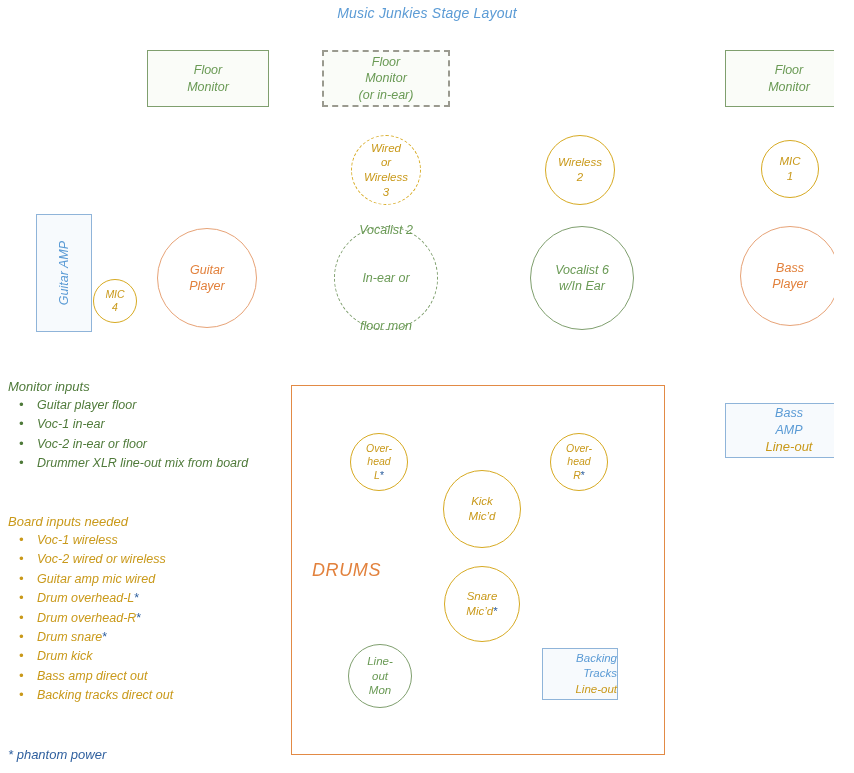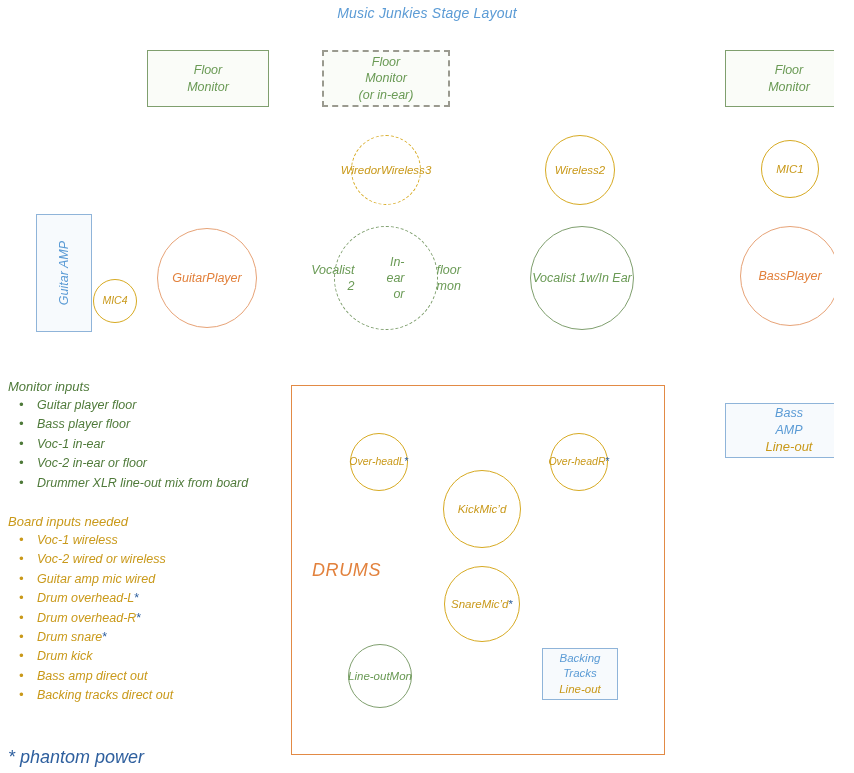--- a/index.html
+++ b/index.html
@@ -41,21 +41,21 @@
     justify-content: center;
     font-style: italic;
     line-height: 1.32;
     text-align: center;
   }
   .circle {
     position: absolute;
     box-sizing: border-box;
     border-radius: 50%;
     display: flex;
-    flex-direction: row;
+    flex-direction: column;
     align-items: center;
     justify-content: center;
     font-style: italic;
     line-height: 1.28;
     text-align: right;
   }
 
   
   .mon-solid {
     border: 1px solid #7f9f6e;
@@ -162,21 +162,21 @@
   .legend-gold  { color: #c9991a; }
   .legend-gold li::before { color: #c9991a; }
 
   .ast {
     color: #2e5f9e;
     font-style: normal;
   }
   .footnote {
     position: absolute;
     font-style: italic;
-    font-size: 18px;
+    font-size: 13px;
     color: #2e5f9e;
     white-space: nowrap;
   }
   .gold-t { color: #c9991a; }
 </style>
 </head>
 <body>
 
 <div id="stage">
 
@@ -229,21 +229,21 @@
     <span>Player</span>
   </div>
 
   <div class="circle person-green-dashed" style="left:334px; top:226px; width:104px; height:104px;">
     <span>Vocalist 2</span>
     <span>In-ear or</span>
     <span>floor mon</span>
   </div>
 
   <div class="circle person-green" style="left:530px; top:226px; width:104px; height:104px;">
-    <span>Vocalist 1</span>
+    <span>Vocalist 6</span>
     <span>w/In Ear</span>
   </div>
 
   <div class="circle person-orange" style="left:740px; top:226px; width:100px; height:100px;">
     <span>Bass</span>
     <span>Player</span>
   </div>
 
   <div class="box amp-blue" style="left:725px; top:403px; width:128px; height:55px;">
     <span>Bass</span>
@@ -276,31 +276,30 @@
     <span>Snare</span>
     <span><span>Mic’d</span><span class="ast">*</span></span>
   </div>
 
   <div class="circle person-green" style="left:348px; top:644px; width:64px; height:64px; font-size:11.5px;">
     <span>Line-</span>
     <span>out</span>
     <span>Mon</span>
   </div>
 
-  <div class="box amp-blue" style="left:542px; top:648px; width:76px; height:52px; font-size:11.5px;">
+  <div class="box amp-blue" style="left:542px; top:648px; width:76px; height:52px; font-size:11.5px;align-items:flex-end;">
     <span>Backing</span>
     <span>Tracks</span>
     <span class="gold-t">Line-out</span>
   </div>
 
   <div class="legend legend-green" style="left:8px; top:379px;">
     <div class="legend-head">Monitor inputs</div>
     <ul>
       <li>Guitar player floor</li>
-      <li>Bass player floor</li>
       <li>Voc-1 in-ear</li>
       <li>Voc-2 in-ear or floor</li>
       <li>Drummer XLR line-out mix from board</li>
     </ul>
   </div>
 
   <div class="legend legend-gold" style="left:8px; top:514px;">
     <div class="legend-head">Board inputs needed</div>
     <ul>
       <li><span>Voc-1 wireless</span></li>

